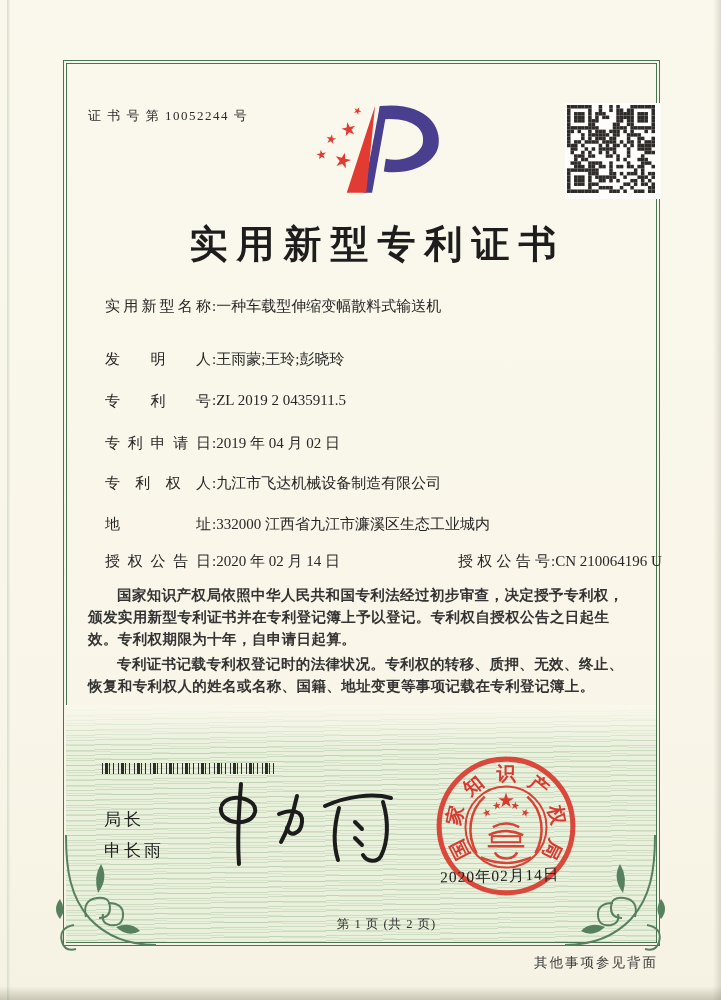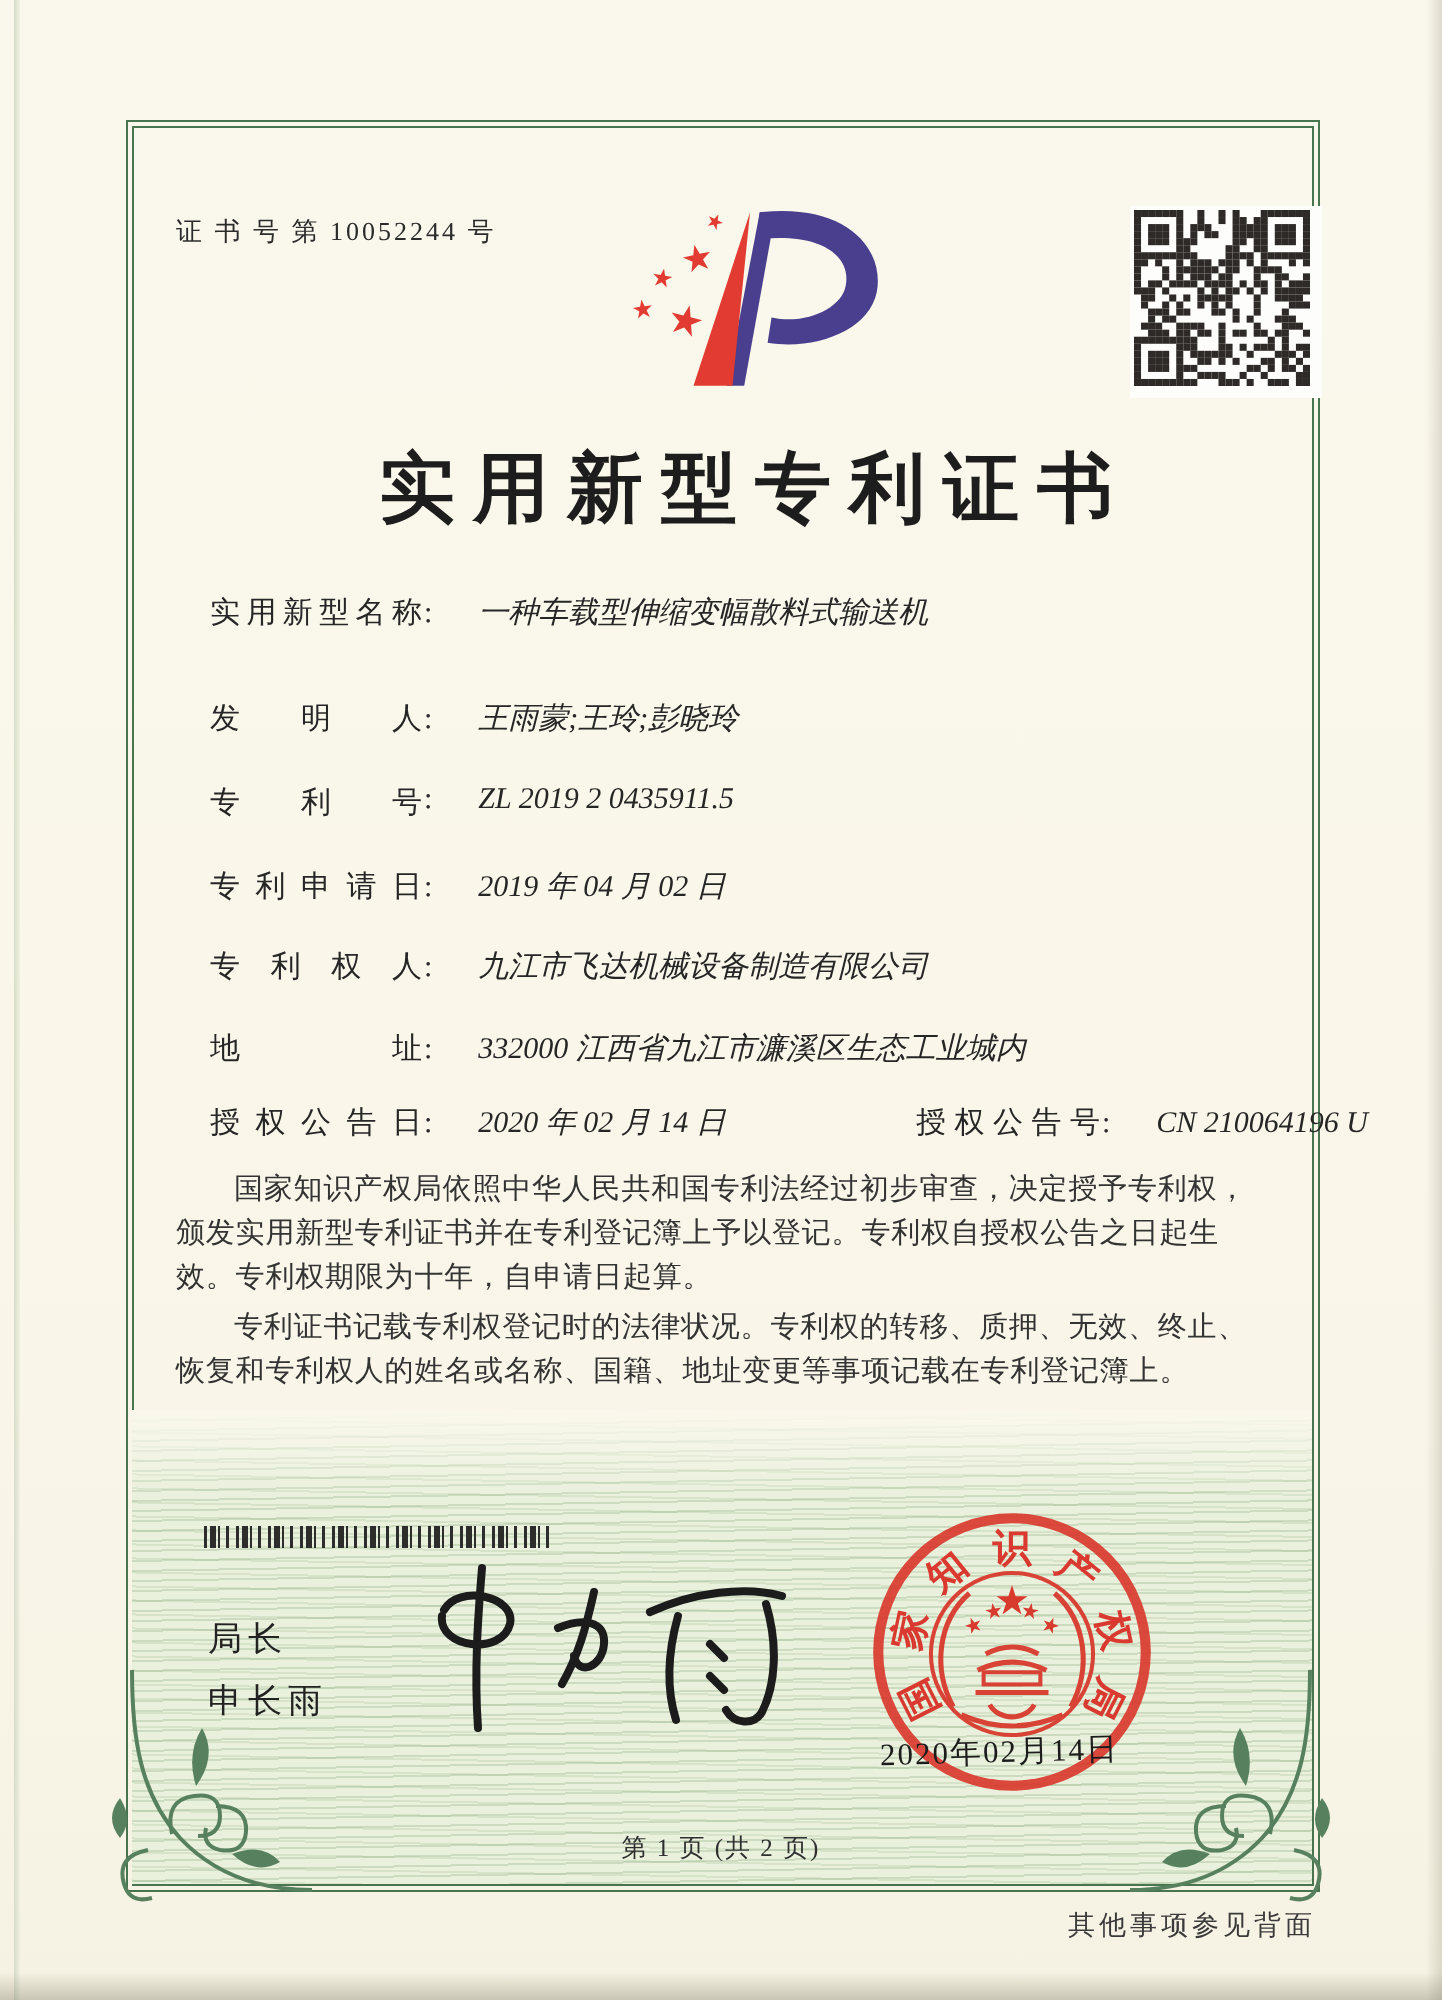--- a/index.html
+++ b/index.html
@@ -30,40 +30,40 @@
            letter-spacing:1.5px;}
   .logo{position:absolute;left:298px;top:99px;width:156px;height:98px;}
   .qr{position:absolute;left:565px;top:103px;width:92px;height:92px;background:#fdfdfb;
       padding:2px;}
   .title{position:absolute;left:80px;top:219px;width:595px;text-align:center;
          font-size:38px;font-weight:bold;color:#1d1d1d;letter-spacing:9px;}
   .field{position:absolute;left:88px;font-size:15px;color:#262626;white-space:nowrap;}
   .flabel{display:inline-block;width:106px;text-align:justify;text-align-last:justify;
           -moz-text-align-last:justify;vertical-align:top;margin-left:17px;}
   .fcolon{display:inline-block;margin-left:1px;}
-  .fvalue{margin-left:23px;font-style:italic;}
+  .fvalue{margin-left:0;}
   .field2{position:absolute;left:370px;top:0;}
   .flabel2{display:inline-block;width:92px;text-align:justify;text-align-last:justify;}
   .paras{position:absolute;left:88px;top:584px;width:547px;font-size:14.5px;
-         line-height:22px;color:#333;letter-spacing:.4px;}
+         line-height:22px;color:#333;letter-spacing:.4px;font-weight:bold;}
   .paras p{margin:0 0 3px 0;text-indent:2em;}
   .barcode{position:absolute;left:102px;top:763px;width:176px;height:11px;
     background:repeating-linear-gradient(90deg,
       #2d2d2d 0 1.5px,transparent 1.5px 3px,
       #2d2d2d 3px 6px,transparent 6px 7px,
       #2d2d2d 7px 8px,transparent 8px 11px,
       #2d2d2d 11px 12.5px,transparent 12.5px 16px);}
   .director{position:absolute;left:104px;top:804px;font-size:17px;color:#222;
             letter-spacing:3px;line-height:31px;}
   .signature{position:absolute;left:205px;top:778px;width:200px;height:92px;}
   .seal{position:absolute;left:430px;top:750px;width:152px;height:152px;}
   .seal-date{position:absolute;left:440px;top:866px;font-size:15.5px;color:#1c1c1c;
              letter-spacing:1px;transform:rotate(-1.5deg);white-space:nowrap;}
   .page-info{position:absolute;left:63px;top:916px;width:595px;text-align:center;
-             font-size:12.5px;color:#2e2e2e;letter-spacing:1px;}
+             font-size:12.5px;color:#2e2e2e;letter-spacing:1px;padding-left:26px;}
   .back-note{position:absolute;left:63px;top:954px;width:595px;text-align:right;
              font-size:13.5px;color:#3a3a3a;letter-spacing:2px;}
   .corner{position:absolute;width:112px;height:120px;}
   .corner.bl{left:46px;top:833px;}
   .corner.br{left:563px;top:833px;transform:scaleX(-1);}
 </style>
 </head>
 <body>
 
 <div class="sheet">

